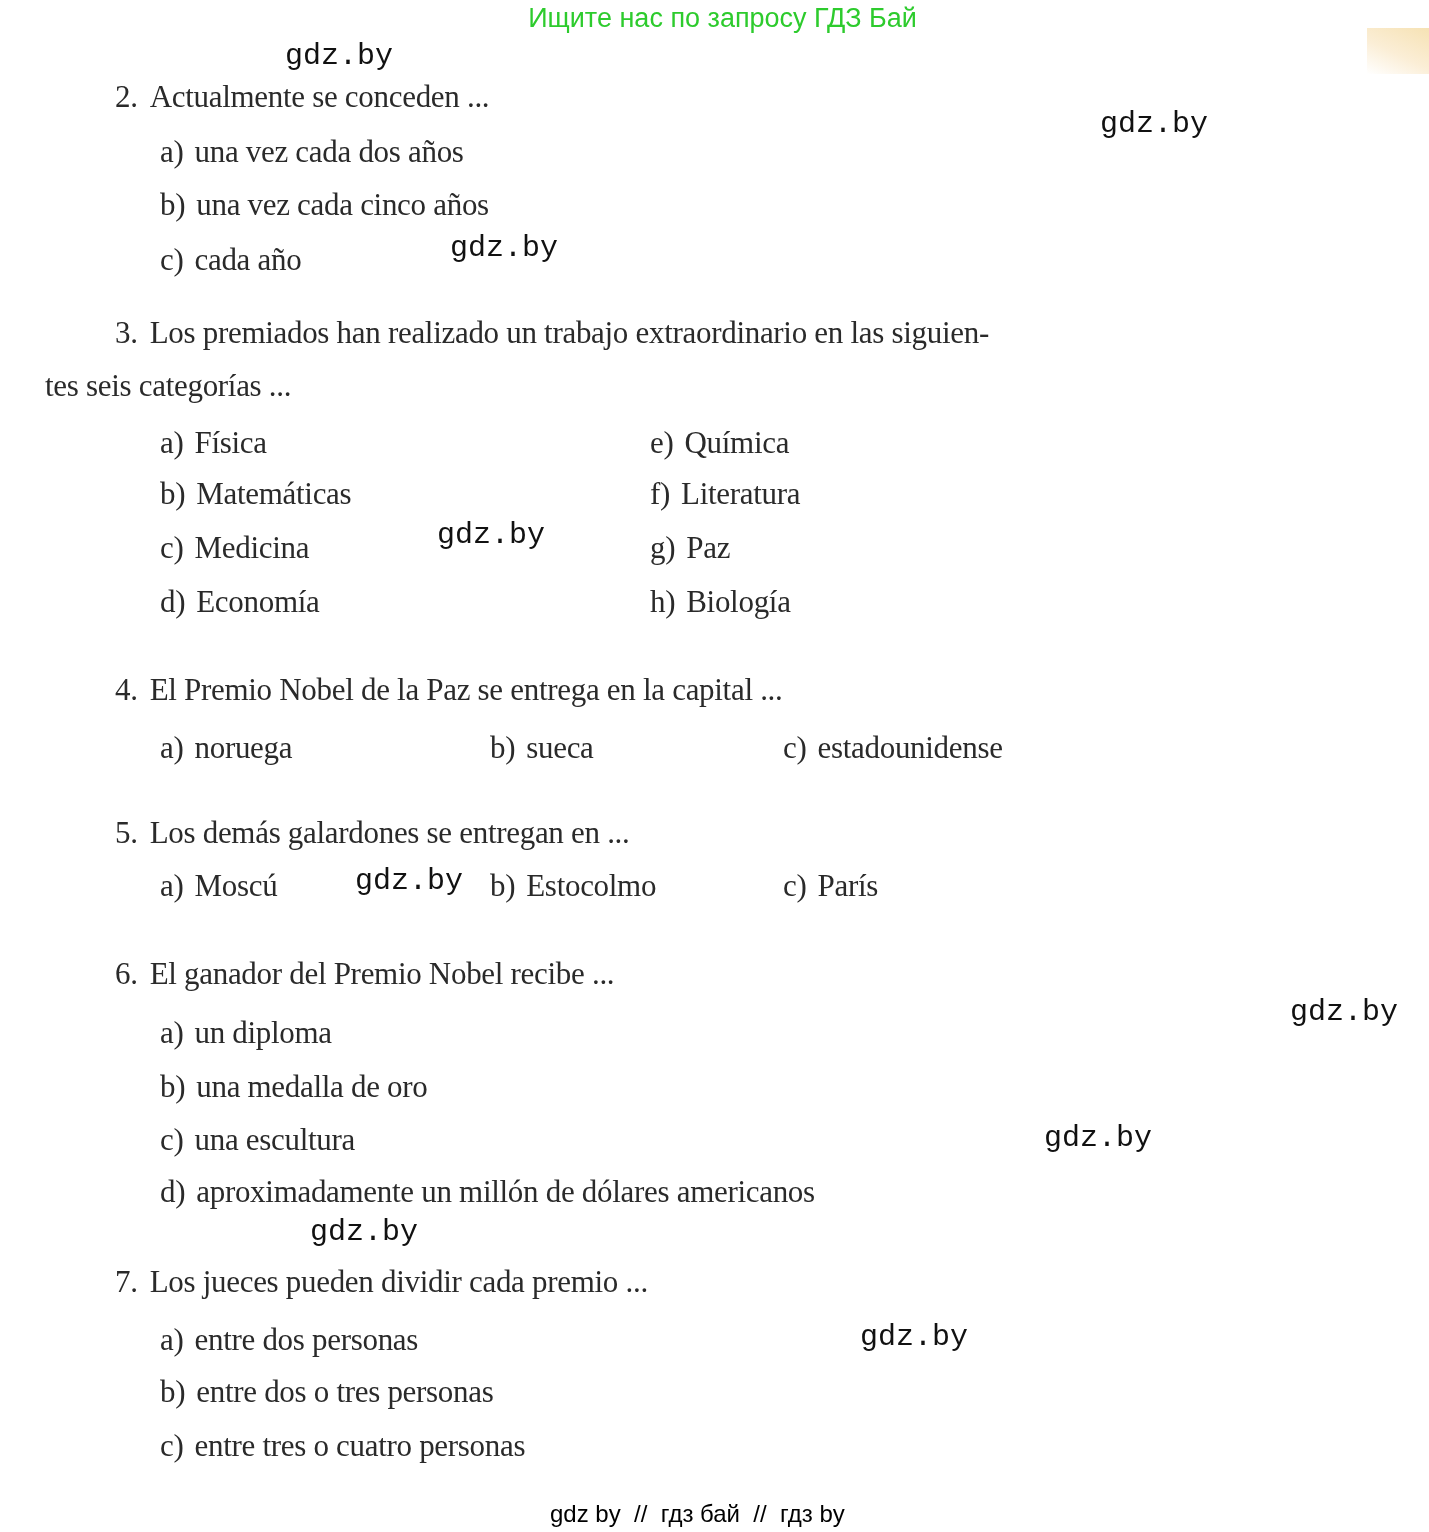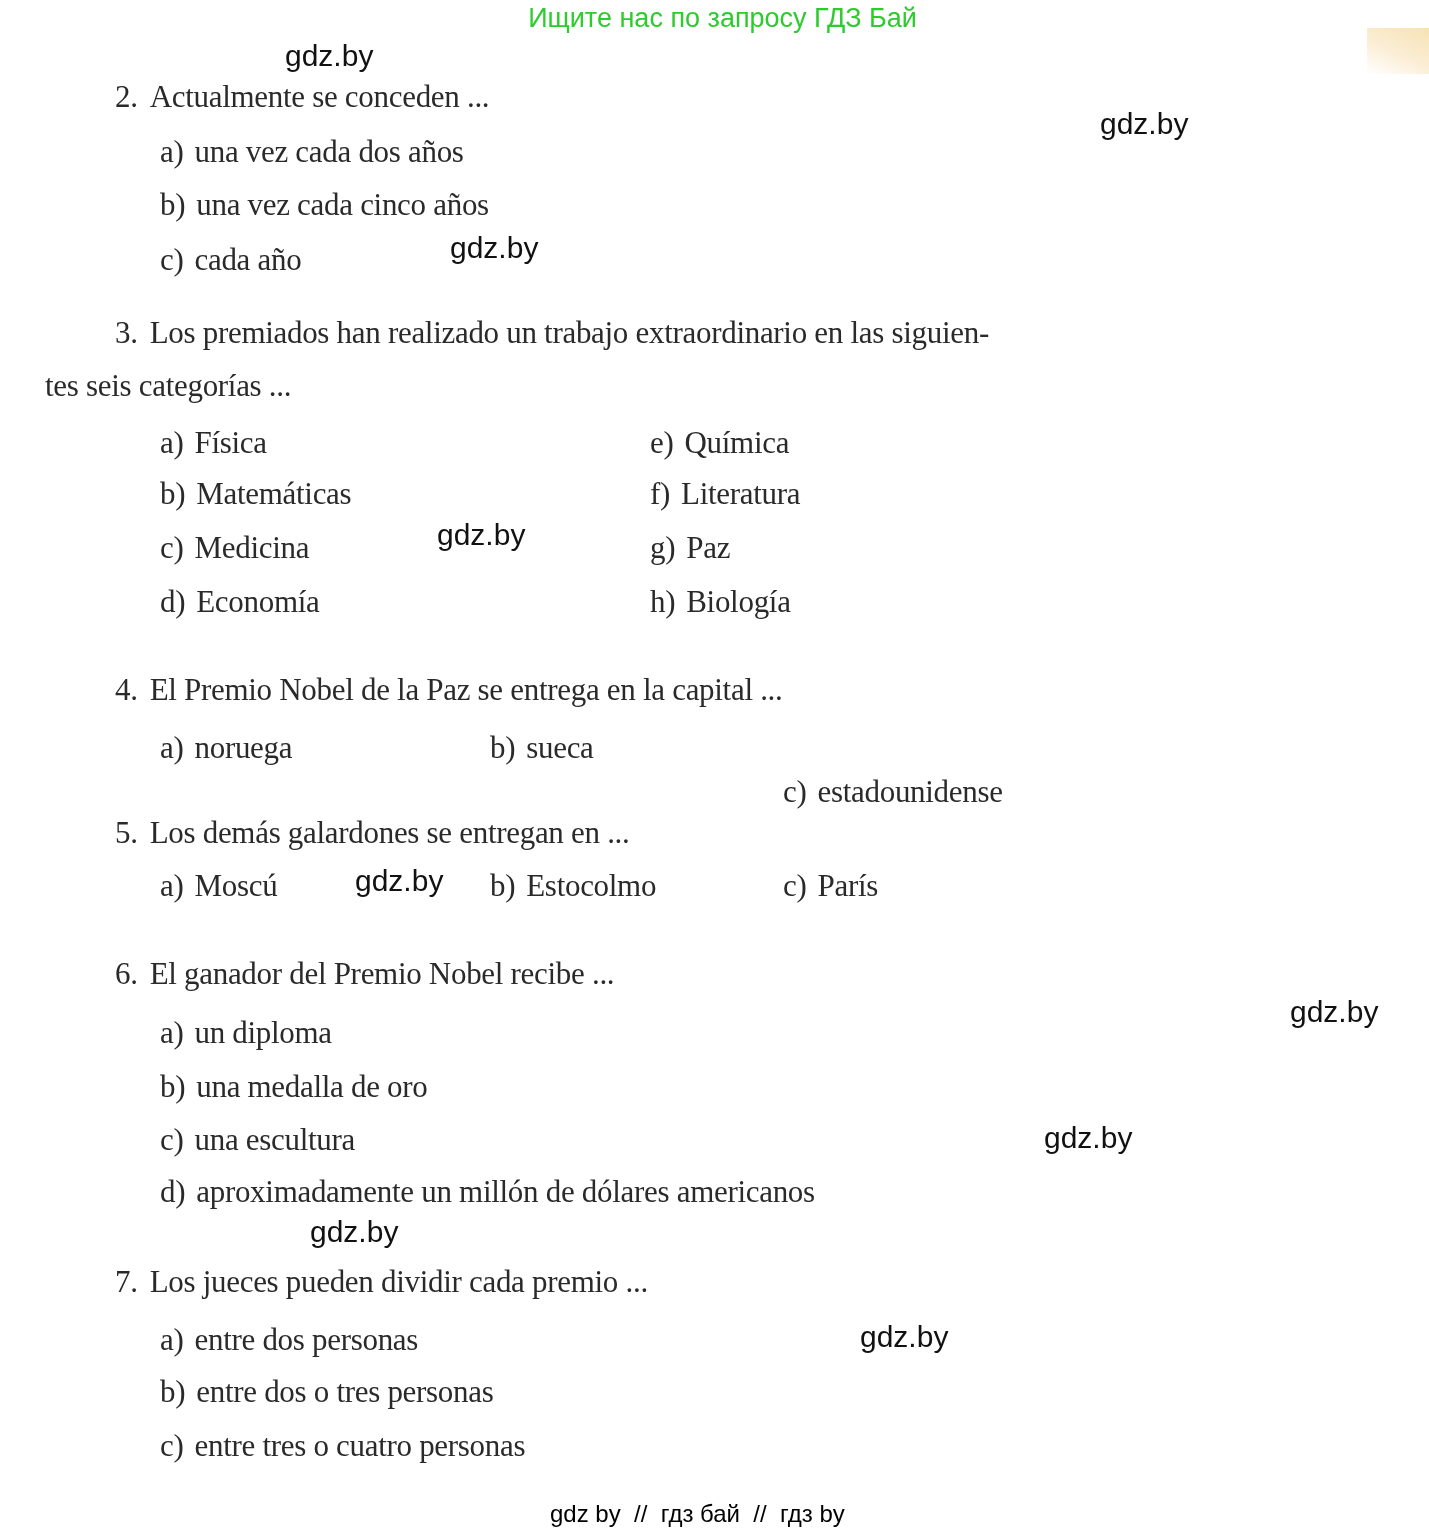--- a/index.html
+++ b/index.html
@@ -21,21 +21,21 @@
     font-size: 27px;
     color: #2dcb2d;
   }
   .corner {
     position: absolute;
     left: 1367px; top: 28px; width: 62px; height: 46px;
     background: linear-gradient(205deg, #f6e2b4 0%, #fbeed6 55%, rgba(255,255,255,0) 100%);
   }
   .wm {
     position: absolute;
-    font-family: Liberation Sans, sans-serif;
+    font-family: Liberation Mono, monospace;
     font-size: 30px;
     color: #111111;
     white-space: nowrap;
   }
   .qline, .oline {
     position: absolute;
     font-size: 31px;
     line-height: 40px;
     white-space: nowrap;
     letter-spacing: -0.3px;
@@ -115,21 +115,21 @@
 
   <div class="qline" style="left:115px;top:670px">
     <span class="qnum">4.</span><span class="qtext">El Premio Nobel de la Paz se entrega en la capital ...</span>
   </div>
   <div class="oline" style="left:160px;top:728px">
     <span class="okey">a)</span><span class="otext">noruega</span>
   </div>
   <div class="oline" style="left:490px;top:728px">
     <span class="okey">b)</span><span class="otext">sueca</span>
   </div>
-  <div class="oline" style="left:783px;top:772px">
+  <div class="oline" style="left:783px;top:728px">
     <span class="okey">c)</span><span class="otext">estadounidense</span>
   </div>
 
   <div class="qline" style="left:115px;top:813px">
     <span class="qnum">5.</span><span class="qtext">Los demás galardones se entregan en ...</span>
   </div>
   <div class="oline" style="left:160px;top:866px">
     <span class="okey">a)</span><span class="otext">Moscú</span>
   </div>
   <div class="oline" style="left:490px;top:866px">

